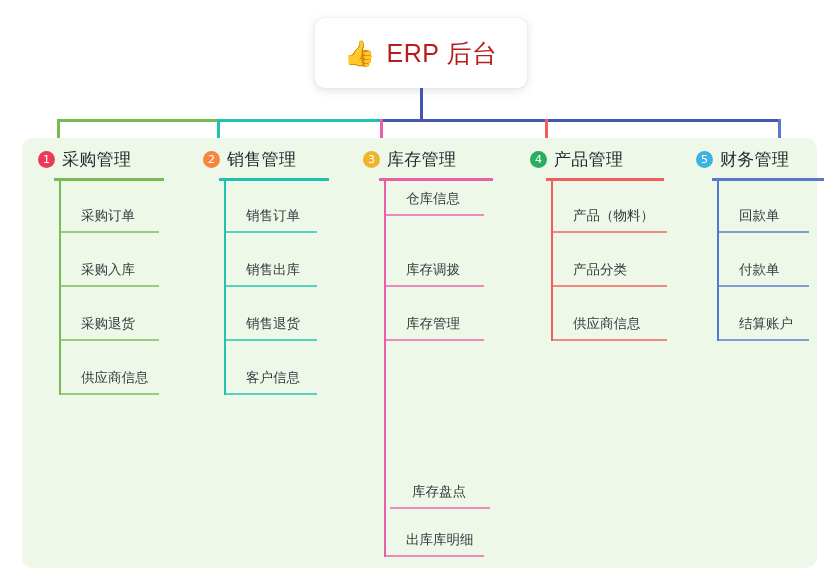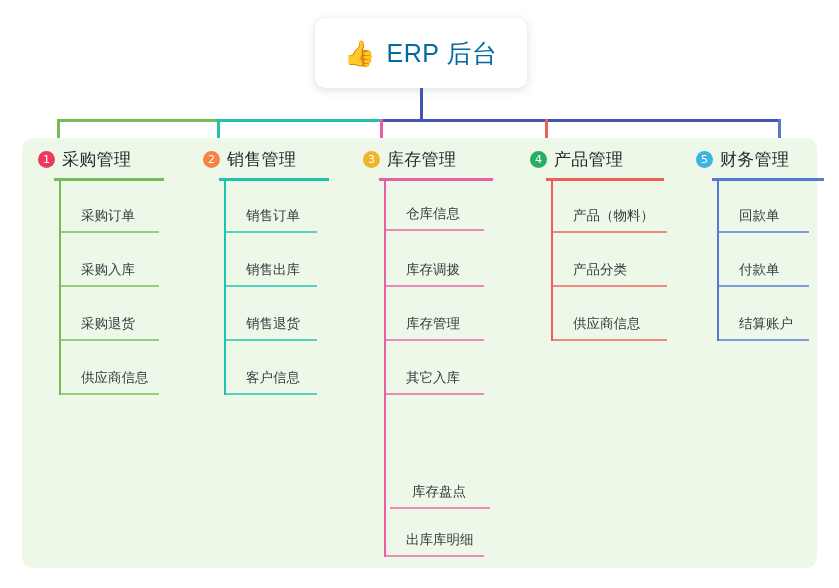--- a/index.html
+++ b/index.html
@@ -40,21 +40,21 @@
     gap: 11px;
   }
   .root-emoji {
     font-size: 25px;
     line-height: 1;
     font-family: "DejaVu Sans", sans-serif;
     color: #f0b429;
   }
   .root-title {
     font-size: 25px;
-    color: #0369a1;
+    color: #b91c1c;
     letter-spacing: 0.5px;
     white-space: nowrap;
   }
 
   
   .vline {
     position: absolute;
     width: 3px;
   }
   .hseg {
@@ -214,34 +214,30 @@
             <div class="leaf-rule" style="width: 93px; background: rgb(31, 194, 174); opacity: 0.72;"></div>
           </div>
         </div>
         <div class="column" style="left: 341px; width: 170px; height: 430px;">
           <div class="col-head">
             <span class="badge" style="background: rgb(240, 180, 41);">3</span>
             <span class="col-title">库存管理</span>
           </div>
           <div class="head-rule" style="width: 114px; background: rgb(232, 95, 165);"></div>
           <div class="spine" style="height: 378px; background: rgb(232, 95, 165);"></div>
-          <div class="leaf" style="top: 39px; width: 100px;">
+          <div class="leaf" style="top: 24px; width: 100px;">
             <span class="leaf-text">仓库信息</span>
             <div class="leaf-rule" style="width: 100px; background: rgb(232, 95, 165); opacity: 0.72;"></div>
           </div>
           <div class="leaf" style="top: 95px; width: 100px;">
             <span class="leaf-text">库存调拨</span>
             <div class="leaf-rule" style="width: 100px; background: rgb(232, 95, 165); opacity: 0.72;"></div>
           </div>
           <div class="leaf" style="top: 149px; width: 100px;">
             <span class="leaf-text">库存管理</span>
-            <div class="leaf-rule" style="width: 100px; background: rgb(232, 95, 165); opacity: 0.72;"></div>
-          </div>
-          <div class="leaf" style="top: 203px; width: 100px;">
-            <span class="leaf-text">其它入库</span>
             <div class="leaf-rule" style="width: 100px; background: rgb(232, 95, 165); opacity: 0.72;"></div>
           </div>
           <div class="leaf" style="top: 317px; width: 100px; margin-left: 6px;">
             <span class="leaf-text">库存盘点</span>
             <div class="leaf-rule" style="width: 100px; background: rgb(232, 95, 165); opacity: 0.72;"></div>
           </div>
           <div class="leaf" style="top: 365px; width: 100px;">
             <span class="leaf-text">出库库明细</span>
             <div class="leaf-rule" style="width: 100px; background: rgb(232, 95, 165); opacity: 0.72;"></div>
           </div>

